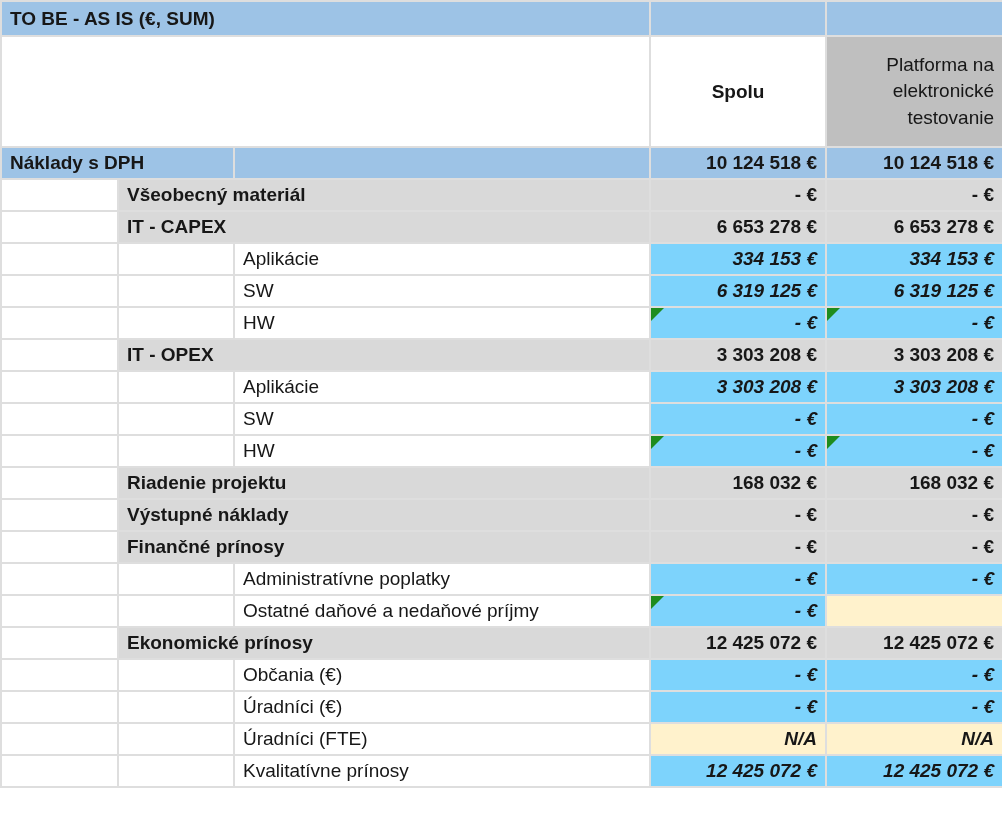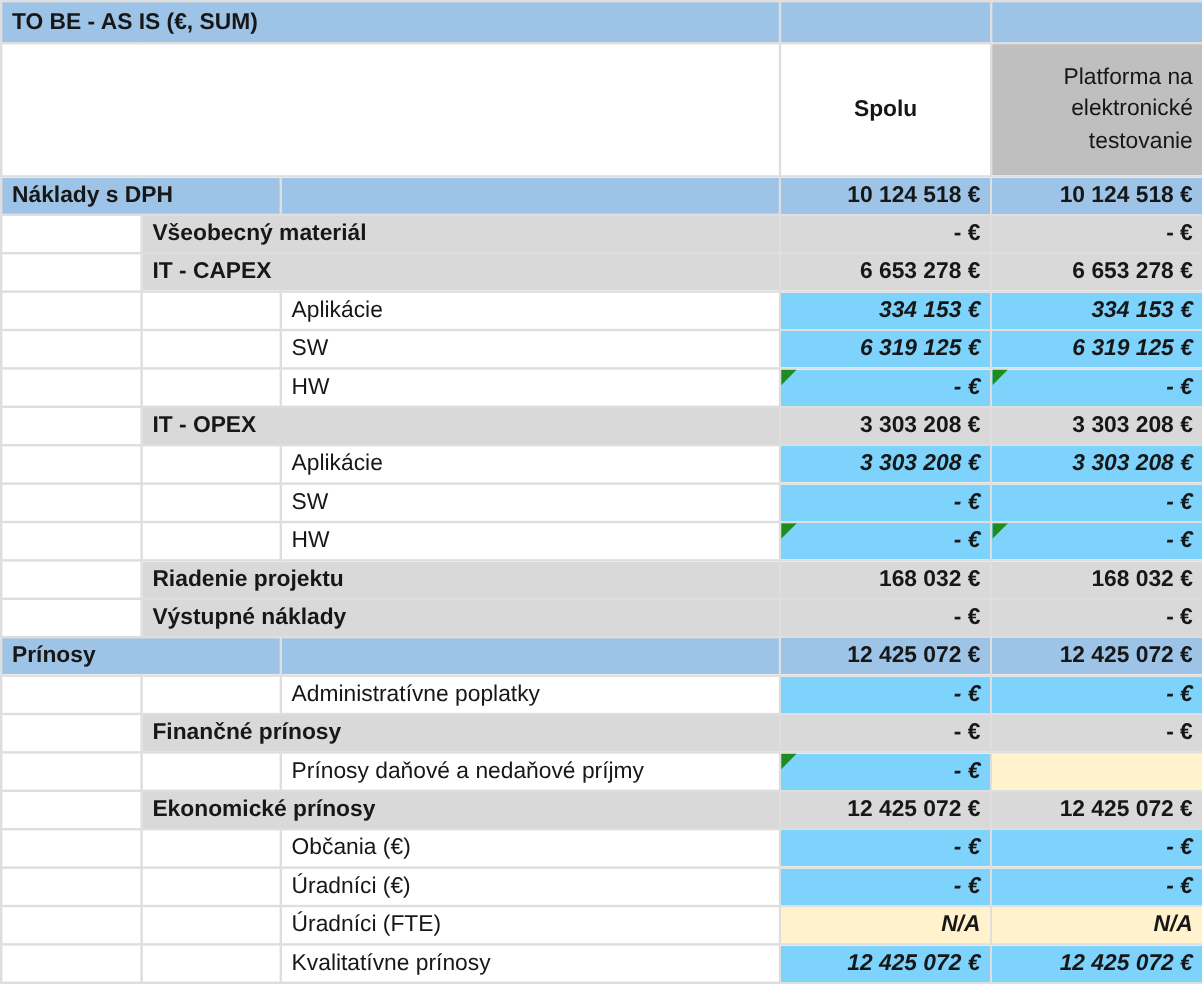--- a/index.html
+++ b/index.html
@@ -167,42 +167,36 @@
         <td class="val bg-gray orange">168 032 €</td>
         <td class="val bg-gray orange">168 032 €</td>
       </tr>
       <tr class="data-row">
         <td class="bg-white"></td>
         <td class="bg-gray lbl-bold" colspan="2">Výstupné náklady</td>
         <td class="val bg-gray orange">- €</td>
         <td class="val bg-gray orange">- €</td>
       </tr>
       <tr class="data-row">
-        <td class="bg-blue lbl-bold" colspan="2">Prínosy</td>
-        <td class="bg-blue"></td>
-        <td class="val bg-blue black">12 425 072 €</td>
-        <td class="val bg-blue black">12 425 072 €</td>
+        <td class="bg-white"></td>
+        <td class="bg-gray lbl-bold" colspan="2">Finančné prínosy</td>
+        <td class="val bg-gray orange">- €</td>
+        <td class="val bg-gray orange">- €</td>
       </tr>
       <tr class="data-row">
         <td class="bg-white"></td>
         <td class="bg-white"></td>
         <td class="bg-white">Administratívne poplatky</td>
         <td class="val bg-light orange italic">- €</td>
         <td class="val bg-light orange italic">- €</td>
       </tr>
       <tr class="data-row">
         <td class="bg-white"></td>
-        <td class="bg-gray lbl-bold" colspan="2">Finančné prínosy</td>
-        <td class="val bg-gray orange">- €</td>
-        <td class="val bg-gray orange">- €</td>
-      </tr>
-      <tr class="data-row">
-        <td class="bg-white"></td>
-        <td class="bg-white"></td>
-        <td class="bg-white">Prínosy daňové a nedaňové príjmy</td>
+        <td class="bg-white"></td>
+        <td class="bg-white">Ostatné daňové a nedaňové príjmy</td>
         <td class="val bg-light orange italic">- €<span class="tri-icon"></span></td>
         <td class="val bg-cream orange italic"></td>
       </tr>
       <tr class="data-row">
         <td class="bg-white"></td>
         <td class="bg-gray lbl-bold" colspan="2">Ekonomické prínosy</td>
         <td class="val bg-gray orange">12 425 072 €</td>
         <td class="val bg-gray orange">12 425 072 €</td>
       </tr>
       <tr class="data-row">

